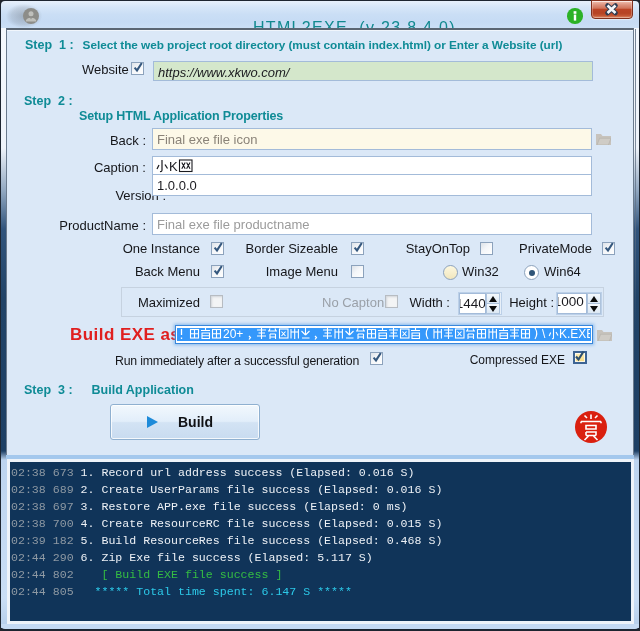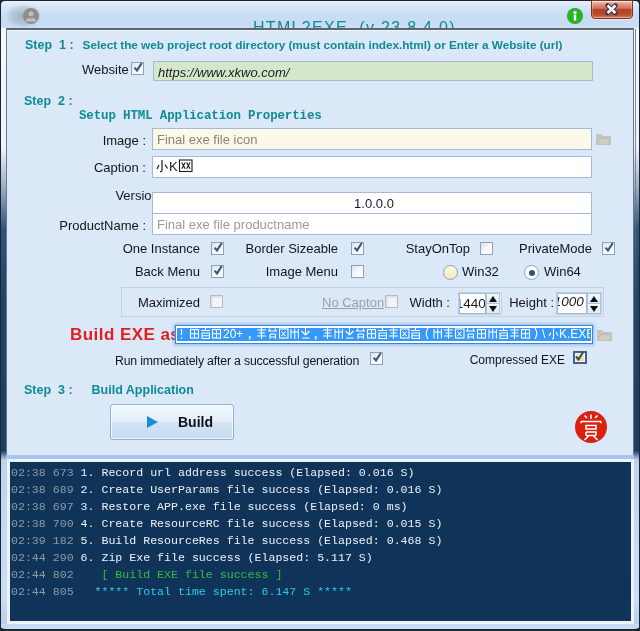--- a/index.html
+++ b/index.html
@@ -45,21 +45,21 @@
 
 .rad{position:absolute;width:13px;height:13px;border-radius:50%;border:1px solid #8ca2bc;background:#fff;}
 
 .spinf{position:absolute;background:#fff;border:1px solid #a3bbd9;box-sizing:border-box;overflow:hidden;font-size:13.5px;color:#1a1a1f;padding-left:14px;}
 .spinb{position:absolute;width:14px;border:1px solid #aec3dc;box-sizing:border-box;background:linear-gradient(180deg,#f5f9fd,#dce8f4);}
 .tri-u{width:0;height:0;border-left:4.5px solid transparent;border-right:4.5px solid transparent;border-bottom:6px solid #0c0c0c;position:absolute;left:2px;top:2px;}
 .tri-d{width:0;height:0;border-left:4.5px solid transparent;border-right:4.5px solid transparent;border-top:6px solid #0c0c0c;position:absolute;left:2px;top:12px;}
 
 .folder{position:absolute;width:15px;height:13px;}
 
-#bbtn{position:absolute;left:110px;top:404px;width:124px;height:36px;border:1px solid #8fb0d0;border-radius:3px;box-sizing:border-box;
+#bbtn{position:absolute;left:110px;top:404px;width:150px;height:36px;border:1px solid #8fb0d0;border-radius:3px;box-sizing:border-box;
  background:linear-gradient(180deg,#f2f8fd 0%,#e2eefa 48%,#d3e3f4 52%,#c8dbf0 100%);box-shadow:inset 0 0 0 1px rgba(255,255,255,.8);}
 #bbtn .tri{position:absolute;left:36px;top:11px;width:0;height:0;border-left:11px solid #1e8bd9;border-top:6.5px solid transparent;border-bottom:6.5px solid transparent;}
 #bbtn .txt{position:absolute;left:67px;top:9px;font-size:14px;font-weight:bold;color:#101114;}
 #shang{position:absolute;left:575px;top:411px;width:32px;height:32px;border-radius:50%;background:#da200f;}
 </style></head>
 <body>
 <div id="win"></div>
 <div id="titlebar"></div>
 <div id="pshadow"></div>
 <div id="person"><svg width="16" height="16" viewBox="0 0 16 16">
@@ -98,23 +98,23 @@
 <div class="steplbl" style="left:25px;top:37.5px;">Step&nbsp; 1 :&nbsp; <span style="margin-left:2px;font-size:11.8px;letter-spacing:-0.05px;">Select the web project root directory (must contain index.html) or Enter a Website (url)</span></div>
 <div class="lbl" style="left:82px;top:62px;">Website</div>
 <div class="cb" style="left:131px;top:61.5px;">
     <svg width="15" height="15">
       <path d="M3.6 7.6 L6 10.4 L10.8 3" stroke="#35587e" stroke-width="2.1" fill="none"></path>
     </svg>
   </div>
 <div class="inp" style="left:153px;top:61px;width:440px;height:20px;background:#d4e7cb;font-style:italic;">https://www.xkwo.com/</div>
 
 <div class="steplbl" style="left:24px;top:94px;">Step&nbsp; 2 :</div>
-<div class="steplbl" style="left:79px;top:109px;letter-spacing:-0.15px;font-family:Liberation Mono, monospace;">Setup HTML Application Properties</div>
-
-<div class="lblr" style="left:0px;top:133px;width:146px;">Image :</div>
+<div class="steplbl" style="left:79px;top:109px;letter-spacing:-0.15px;">Setup HTML Application Properties</div>
+
+<div class="lblr" style="left:0px;top:133px;width:146px;">Back :</div>
 <div class="inp" style="left:152px;top:128px;width:440px;height:22px;background:#fdf9e8;color:#8a8378;">Final exe file icon</div>
 <div class="folder" style="left:596px;top:131px;"><svg width="15" height="13">
       <path d="M0 2 L5 2 L6.5 4 L15 4 L15 13 L0 13 Z" fill="#c7c3bd"></path>
       <path d="M1 13 L3.6 6.2 L15 6.2 L12.4 13 Z" fill="#cfccc6" stroke="#b9b5af" stroke-width="0.8"></path>
     </svg></div>
 
 <div class="lblr" style="left:0px;top:160px;width:146px;">Caption :</div>
 <div class="inp" style="left:152px;top:156px;width:440px;height:22px;"></div>
 <div style="position:absolute;left:156px;top:159px;"><svg width="46" height="15">
 
@@ -126,21 +126,21 @@
 
 <text x="13" y="12" font-size="13" fill="#1a1a1f" font-family="Liberation Sans">K</text>
 
 <g stroke="#1a1a1f" stroke-width="1.1" fill="none">
 <rect x="23.5" y="1" width="12.5" height="11.5"></rect>
 <path d="M25.8 3.5 L29.2 9.8 M29.2 3.5 L25.8 9.8 M30.6 3.5 L34 9.8 M34 3.5 L30.6 9.8 M29.8 12.5 L29.8 12.5"></path>
 </g>
     </svg></div>
 
 <div class="lblr" style="left:0px;top:188px;width:146px;margin-left:20px;">Version :</div>
-<div class="inp" style="left:152px;top:192px;width:440px;height:34px;text-align:center;">1.0.0.0</div>
+<div class="inp" style="left:152px;top:174px;width:440px;height:22px;">1.0.0.0</div>
 
 <div class="lblr" style="left:0px;top:218px;width:146px;">ProductName :</div>
 <div class="inp" style="left:152px;top:213px;width:440px;height:22px;color:#9b9b9b;">Final exe file productname</div>
 
 <div class="lblr" style="left:0px;top:241px;width:200px;">One Instance</div>
 <div class="cb" style="left:211px;top:241.5px;">
     <svg width="15" height="15">
       <path d="M3.6 7.6 L6 10.4 L10.8 3" stroke="#35587e" stroke-width="2.1" fill="none"></path>
     </svg>
   </div>
@@ -170,37 +170,37 @@
 <div class="rad" style="left:443px;top:265px;background:linear-gradient(180deg,#fdf8e0,#f1e6bd);"></div>
 <div class="lbl" style="left:462px;top:264px;">Win32</div>
 <div class="rad" style="left:524px;top:265px;">
     <div style="position:absolute;left:3.5px;top:3.5px;width:6px;height:6px;border-radius:50%;background:#2f5578;"></div>
   </div>
 <div class="lbl" style="left:544px;top:264px;">Win64</div>
 
 <div style="position:absolute;left:121px;top:287px;width:483px;height:30px;border:1px solid #c6d2e0;box-sizing:border-box;"></div>
 <div class="lblr" style="left:0px;top:295px;width:200px;">Maximized</div>
 <div class="cbd" style="left:210px;top:295px;"></div>
-<div class="lbl" style="left:322px;top:295px;color:#9aa0a8;text-decoration:underline;">No Capton</div>
+<div class="lbl" style="left:322px;top:295px;color:#9aa0a8;">No Capton</div>
 <div class="cbd" style="left:385px;top:295px;"></div>
 <div class="lblr" style="left:250px;top:295px;width:200px;">Width :</div>
 <div style="position:absolute;left:458px;top:292px;width:44px;height:23px;border:1px solid #bcd0e8;box-sizing:border-box;background:#e8f0f9;"></div>
 <div class="spinf" style="left:459px;top:293px;width:27px;height:21px;">
     <span style="position:absolute;left:-4.2px;top:2px;">1440</span>
   </div>
 <div class="spinb" style="left:486px;top:293px;height:11px;">
     <span class="tri-u"></span>
   </div>
 <div class="spinb" style="left:486px;top:303px;height:11px;">
     <span class="tri-d" style="top:2px;"></span>
   </div>
 <div class="lblr" style="left:354px;top:295px;width:200px;">Height :</div>
 <div style="position:absolute;left:556px;top:292px;width:46px;height:23px;border:1px solid #bcd0e8;box-sizing:border-box;background:#e8f0f9;"></div>
 <div class="spinf" style="left:557px;top:293px;width:30px;height:21px;">
-    <span style="position:absolute;left:-4.2px;top:0;font-style:italic;">1000</span>
+    <span style="position:absolute;left:-4.2px;top:0;">1000</span>
   </div>
 <div class="spinb" style="left:587px;top:293px;height:11px;">
     <span class="tri-u"></span>
   </div>
 <div class="spinb" style="left:587px;top:303px;height:11px;">
     <span class="tri-d" style="top:2px;"></span>
   </div>
 
 <div style="position:absolute;left:70px;top:324.5px;font-size:17px;letter-spacing:0.45px;font-weight:bold;color:#e01f1f;">Build EXE as :</div>
 <div style="position:absolute;left:175px;top:325px;width:418px;height:19px;background:#fff;border:1px solid #3a86da;box-sizing:border-box;box-shadow:0 0 3px 1px rgba(90,160,230,.65);"></div>

